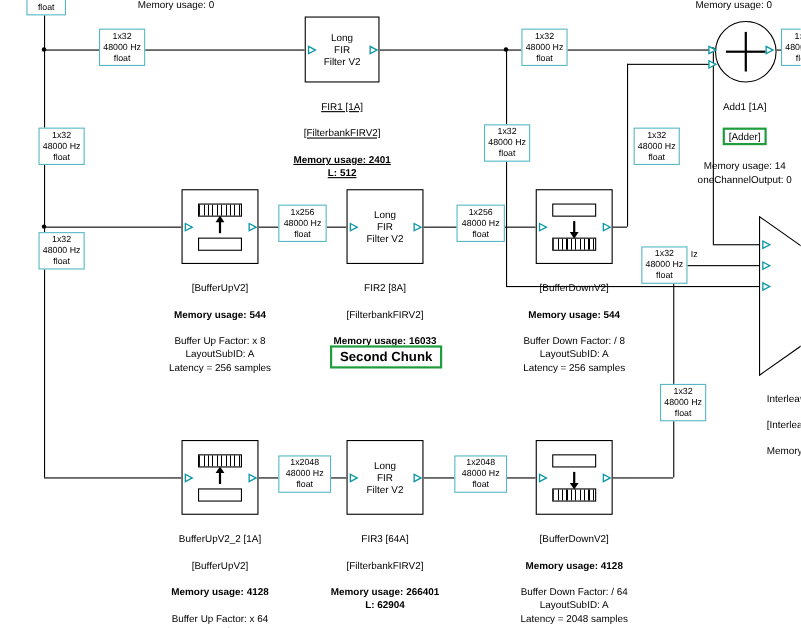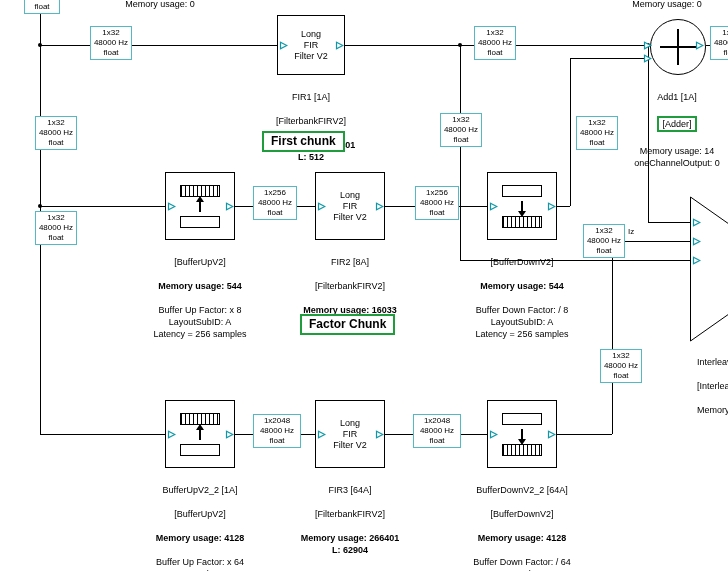--- a/index.html
+++ b/index.html
@@ -266,21 +266,21 @@
       <svg viewBox="0 0 9 9">
         <path d="M1.5 1.2 L7.8 4.5 L1.5 7.8 Z"></path>
       </svg>
     </span>
   <span class="port" style="left:692px;top:256px;">
       <svg viewBox="0 0 9 9">
         <path d="M1.5 1.2 L7.8 4.5 L1.5 7.8 Z"></path>
       </svg>
     </span>
 
-  <div class="caption" style="left:311px;top:79px;width:130px;">
+  <div class="caption" style="left:311px;top:79px;width:130px;text-decoration:underline;">
     <div>FIR1 [1A]</div>
     <div>[FilterbankFIRV2]</div>
     <div class="bold">Memory usage: 2401
 L: 512</div>
   </div>
 
   <div class="caption" style="left:200px;top:244px;width:145px;">
     <div>[BufferUpV2]</div>
     <div class="bold">Memory usage: 544</div>
     <div>Buffer Up Factor: x 8
@@ -313,40 +313,38 @@
   </div>
 
   <div class="caption" style="left:350px;top:472px;width:130px;">
     <div>FIR3 [64A]</div>
     <div>[FilterbankFIRV2]</div>
     <div class="bold">Memory usage: 266401
 L: 62904</div>
   </div>
 
   <div class="caption" style="left:522px;top:472px;width:150px;">
-    <div>BufferDownV2_2 [64A]</div>
     <div>[BufferDownV2]</div>
     <div class="bold">Memory usage: 4128</div>
     <div>Buffer Down Factor: / 64
 LayoutSubID: A
 Latency = 2048 samples</div>
   </div>
 
   <div class="caption" style="left:677px;top:79px;width:130px;">
     <div>Add1 [1A]</div>
     <div><span class="green-tag">[Adder]</span></div>
     <div>Memory usage: 14
 oneChannelOutput: 0</div>
   </div>
 
   <div class="caption-left" style="left:697px;top:344px;width:80px;">
     <div>Interleave2</div>
     <div>[Interleav</div>
     <div>Memory usa</div>
   </div>
 
-  <div class="green-box" style="left:262px;top:131px;">First chunk</div>
-  <div class="green-box" style="left:300px;top:314px;">Factor Chunk</div>
+  <div class="green-box" style="left:300px;top:314px;">Second Chunk</div>
 
   <div class="toptext" style="left:105px;top:-2px;width:110px;">Memory usage: 0</div>
   <div class="toptext" style="left:612px;top:-2px;width:110px;">Memory usage: 0</div>
 
 </div>
 
 </body></html>

